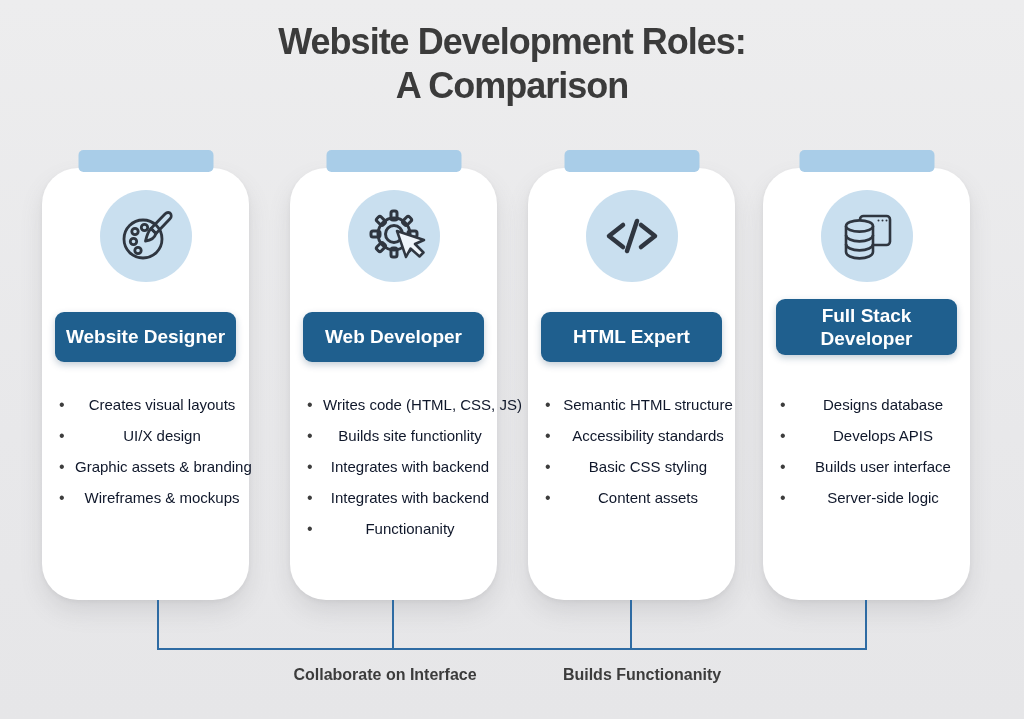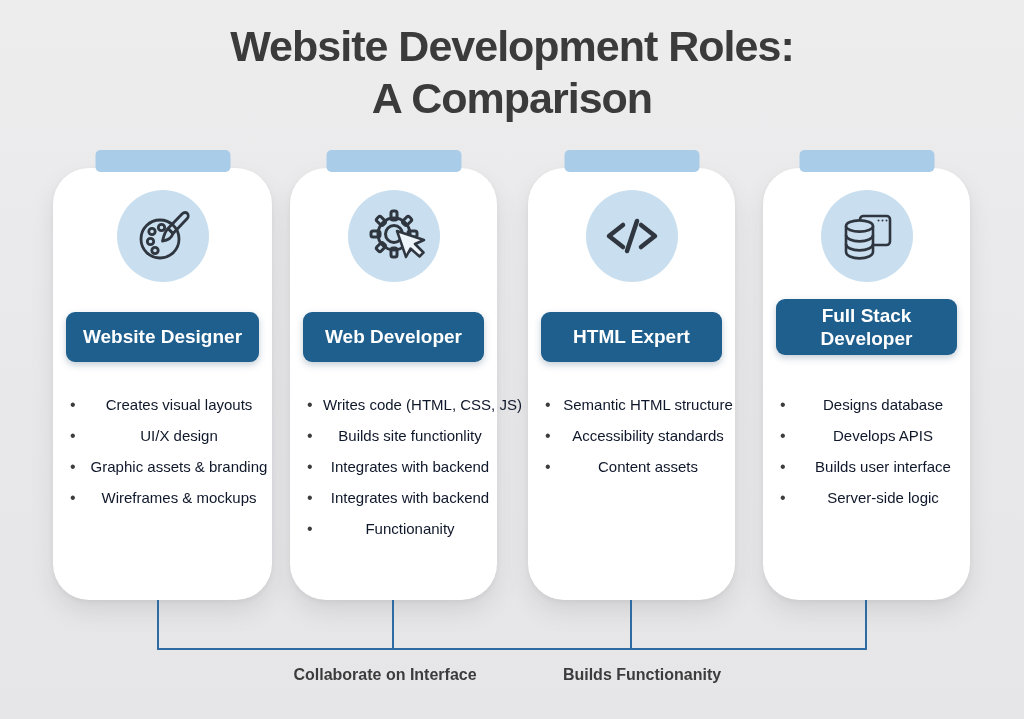--- a/index.html
+++ b/index.html
@@ -3,29 +3,29 @@
 <meta charset="utf-8">
 <style>
   html,body { margin:0; padding:0; background:#d8d8da; }
   .stage {
     position:relative; width:1024px; height:719px; overflow:hidden;
     background:linear-gradient(180deg,#ededee 0%,#e8e8ea 60%,#e6e6e8 100%);
     font-family:"Liberation Sans", sans-serif;
   }
   .title {
     position:absolute; top:20px; left:0; width:100%;
-    text-align:center; font-size:43px; font-weight:700; color:#3b3b3b;
+    text-align:center; font-size:36px; font-weight:700; color:#3b3b3b;
     line-height:1.22; letter-spacing:-1px;
   }
   .card {
     position:absolute; top:168px; width:207px; height:432px;
     background:#ffffff; border-radius:36px;
     box-shadow:0 12px 22px rgba(110,110,118,.16), 0 2px 5px rgba(0,0,0,.05);
   }
-  .card-1 { left:53px;padding-left:12px; }
+  .card-1 { left:42px; }
   .card-2 { left:290px; }
   .card-3 { left:528px; }
   .card-4 { left:763px; }
   .tab {
     position:absolute; top:-18px; left:50%; transform:translateX(-50%);
     width:135px; height:22px; border-radius:5px; background:#a9cde8; z-index:2;
   }
   .icon-circle {
     position:absolute; top:22px; left:50%; transform:translateX(-50%);
     width:92px; height:92px; border-radius:50%; background:#c9dfef;
@@ -141,20 +141,21 @@
           <polyline points="42,22 56,33 42,44"></polyline>
         </g>
       </svg>
     </div>
     <div class="badge">
       <span>HTML Expert</span>
     </div>
     <ul class="bullets">
         <li>Semantic HTML structure</li>
         <li>Accessibility standards</li>
+        <li>Basic CSS styling</li>
         <li>Content assets</li>
       </ul>
   </div>
 
   <div class="card card-4">
     <div class="tab"></div>
     <div class="icon-circle">
       <svg width="66" height="66" viewBox="0 0 66 66">
         <g stroke="#2f3640" stroke-width="2.6" fill="none" stroke-linejoin="round">
           <rect x="26" y="13" width="30" height="29" rx="3.5"></rect>

